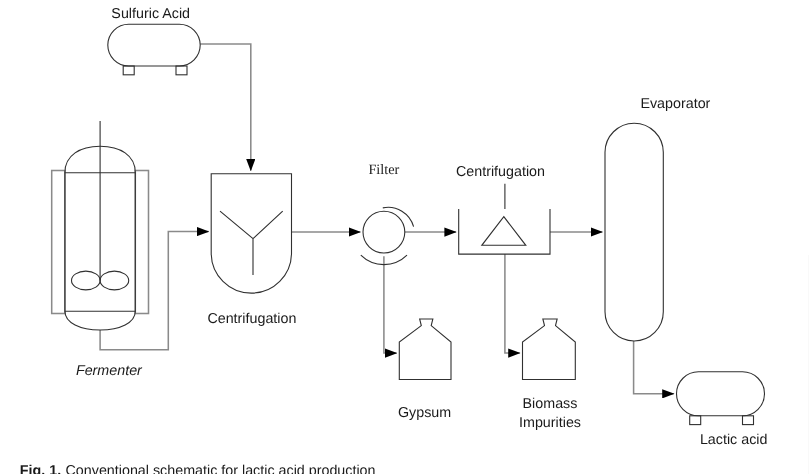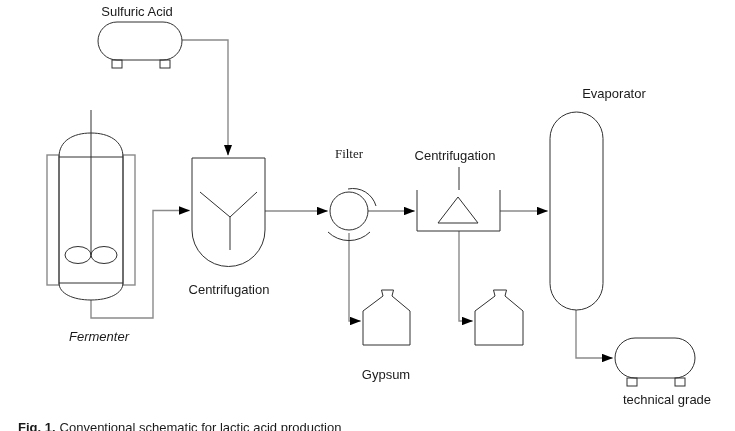--- a/index.html
+++ b/index.html
@@ -124,22 +124,26 @@
   <div class="lbl" style="left:229px;top:282px;">Centrifugation</div>
 
   <div class="lbl" style="left:349px;top:146px;font-family:Liberation Serif, serif;">Filter</div>
 
   <div class="lbl" style="left:455px;top:148px;">Centrifugation</div>
 
   <div class="lbl" style="left:583px;top:86px;margin-left:31px;">Evaporator</div>
 
   <div class="lbl" style="left:386px;top:367px;">Gypsum</div>
 
+  <div class="lbl two-line" style="left:500px;top:358px;">
+    <div>Biomass</div>
+    <div>Impurities</div>
+  </div>
 
   <div class="lbl two-line" style="left:667px;top:391px;">
-    <div>technical grade</div>
+    <div>Lactic acid</div>
   </div>
 
   <div id="figure-caption">
     <span class="cap-prefix">Fig. 1.</span><span>Conventional schematic for lactic acid production</span>
   </div>
 
 </div>
 
 </body></html>

